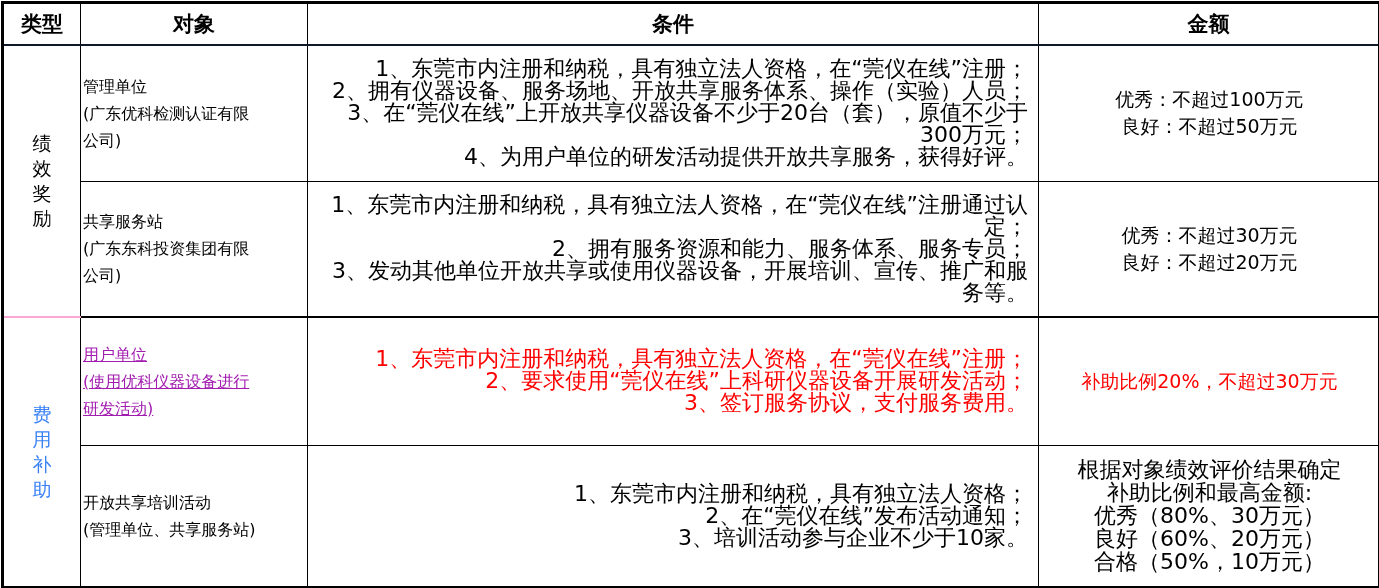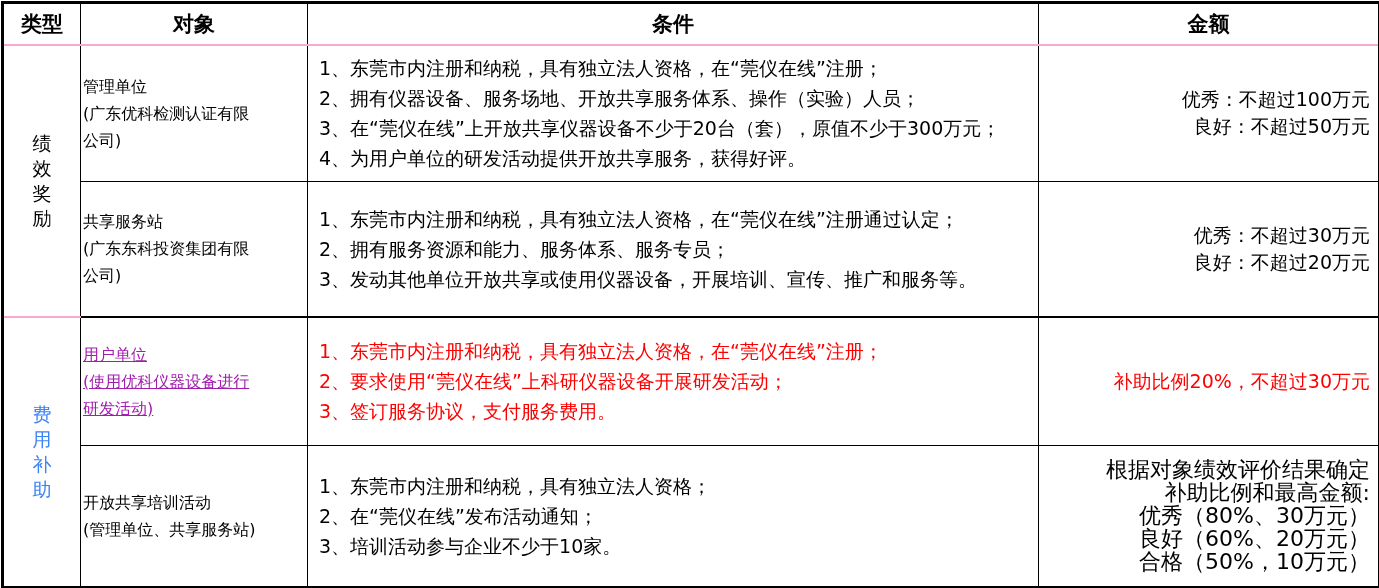--- a/index.html
+++ b/index.html
@@ -33,21 +33,21 @@
     border: 1px solid #000000;
     vertical-align: middle;
     padding: 0;
     overflow: hidden;
   }
   th {
     font-size: 21px;
     font-weight: bold;
     text-align: center;
     height: 40px;
-    border-bottom: 2px solid #f9a8d4;
+    border-bottom: 2px solid #0f172a;
   }
   tr.row-1 { height: 136px; }
   tr.row-2 { height: 136px; }
   tr.row-3 { height: 128px; }
   tr.row-4 { height: 142px; }
 
   
   tr.section-end td { border-bottom: 2px solid #000000; }
   td.section-end-cell { border-bottom: 2px solid #f9a8d4; }
 
@@ -64,28 +64,28 @@
   }
   td.object-cell {
     text-align: left;
     white-space: pre-line;
     font-size: 16px;
     line-height: 27px;
     padding: 0 2px;
     margin-left: 34px;
   }
   td.cond-cell {
-    text-align: left;
+    text-align: right;
     white-space: pre-line;
-    font-size: 19px;
-    line-height: 30px;
+    font-size: 22px;
+    line-height: 22px;
     padding: 0 10px 0 11px;
   }
   td.amount-cell {
-    text-align: right;
+    text-align: center;
     white-space: pre-line;
     font-size: 19px;
     line-height: 27px;
     padding: 0 8px 0 10px;
   }
   td.amount-cell.compact {
     font-size: 22px;
     line-height: 23px;
   }
 </style>

